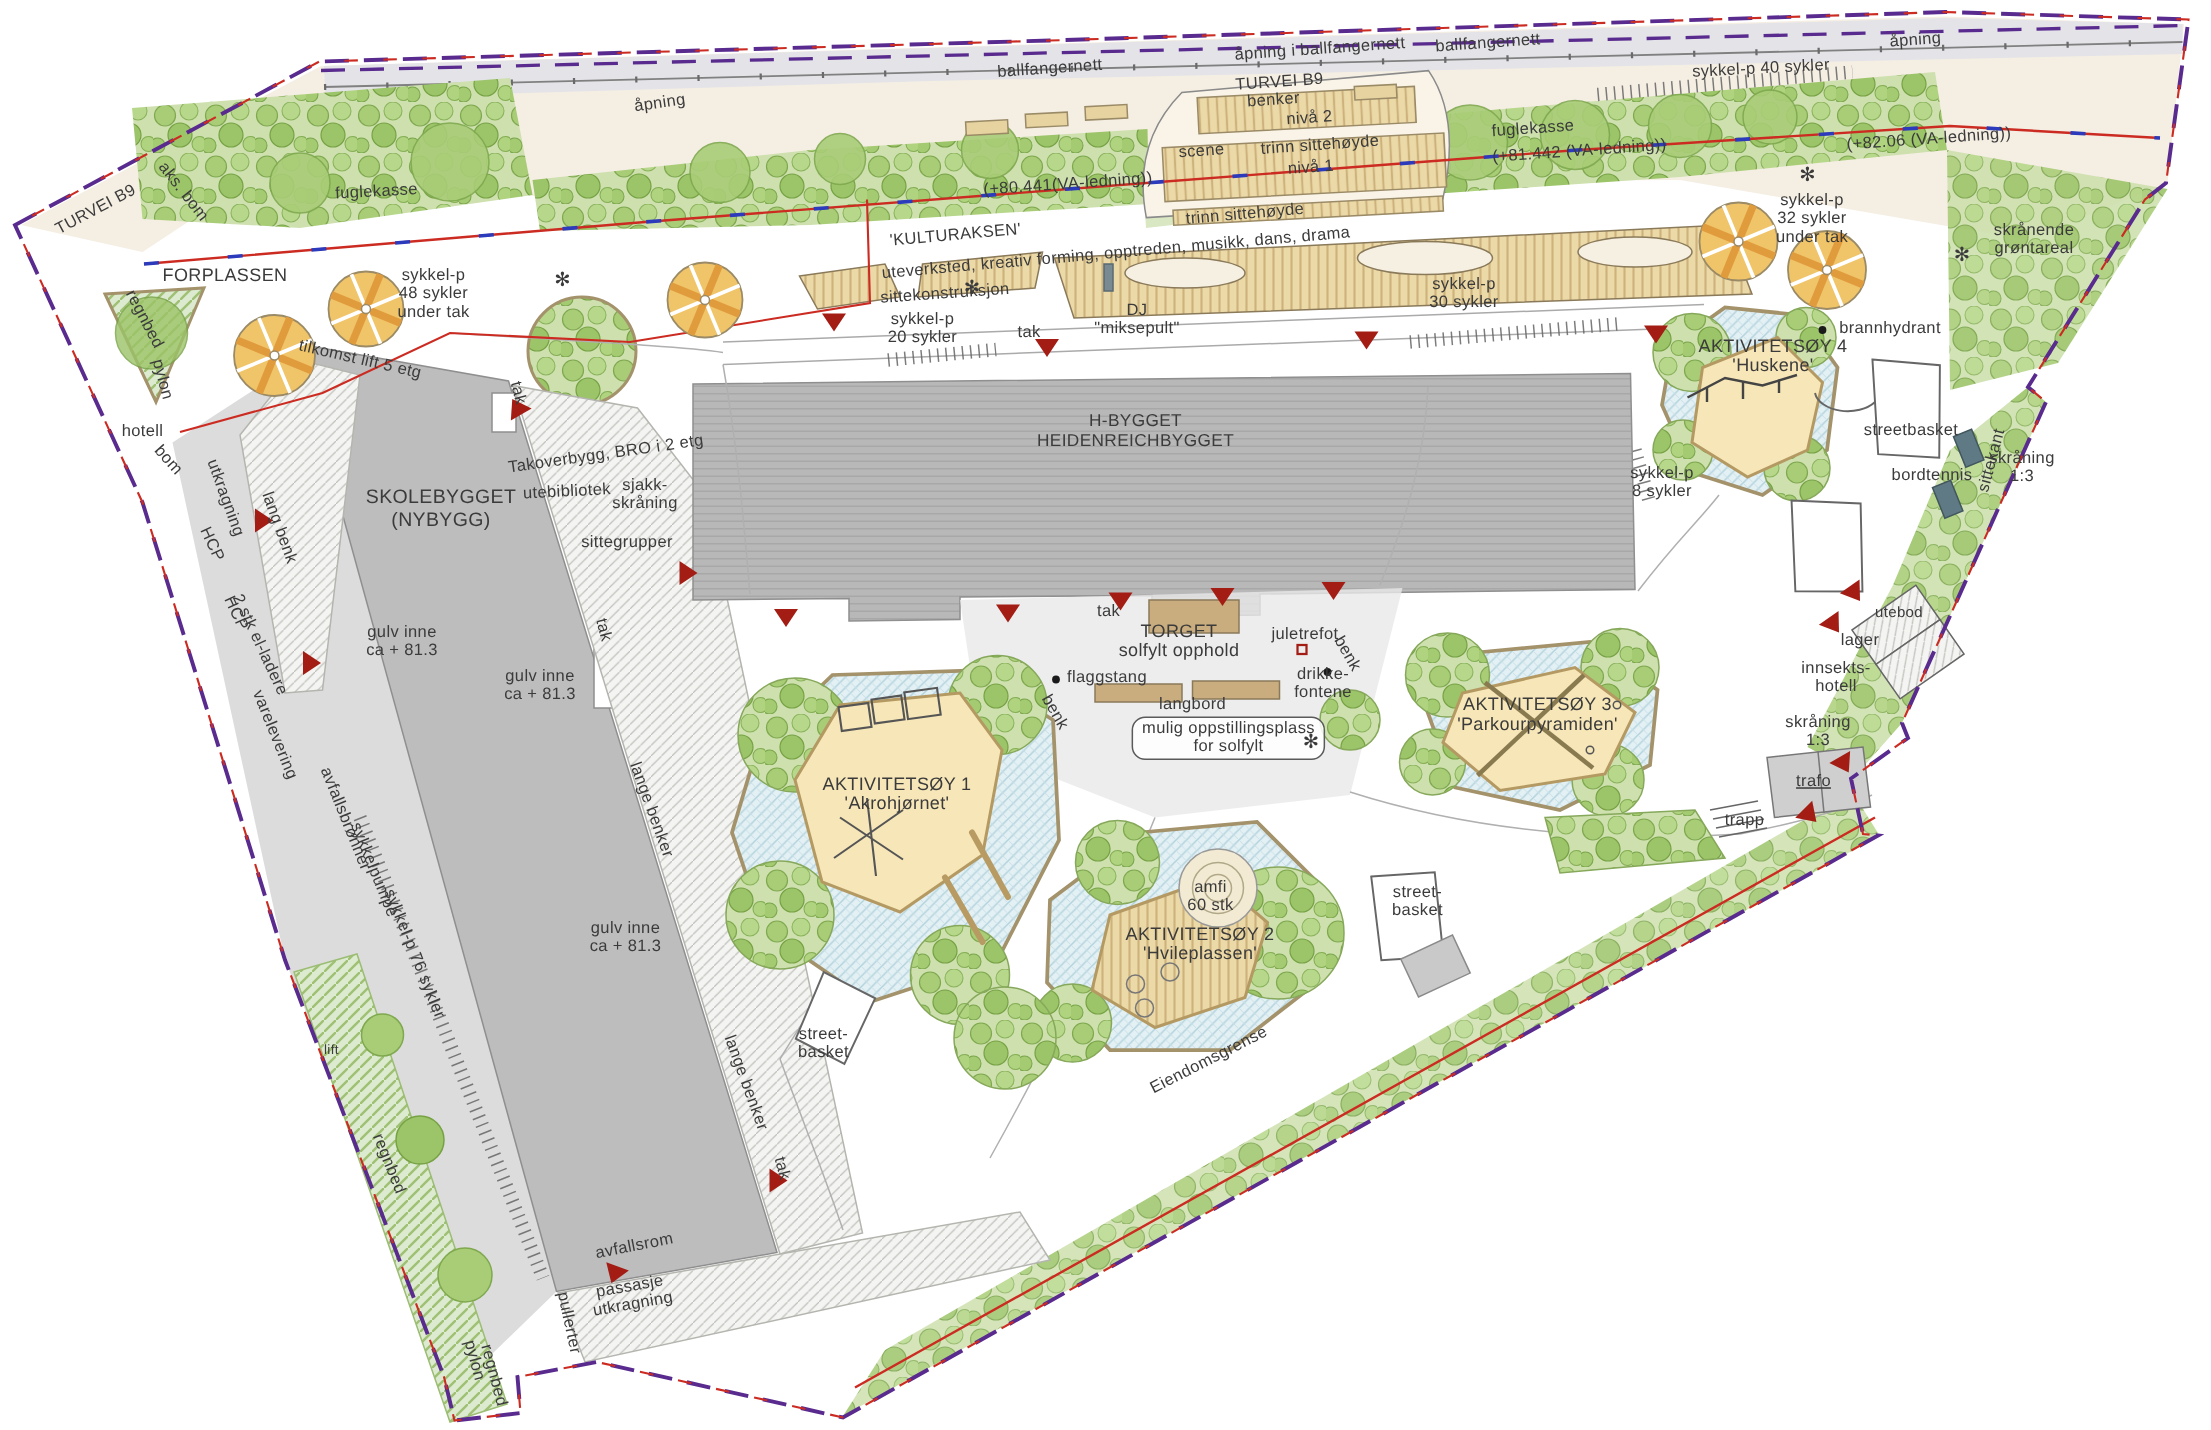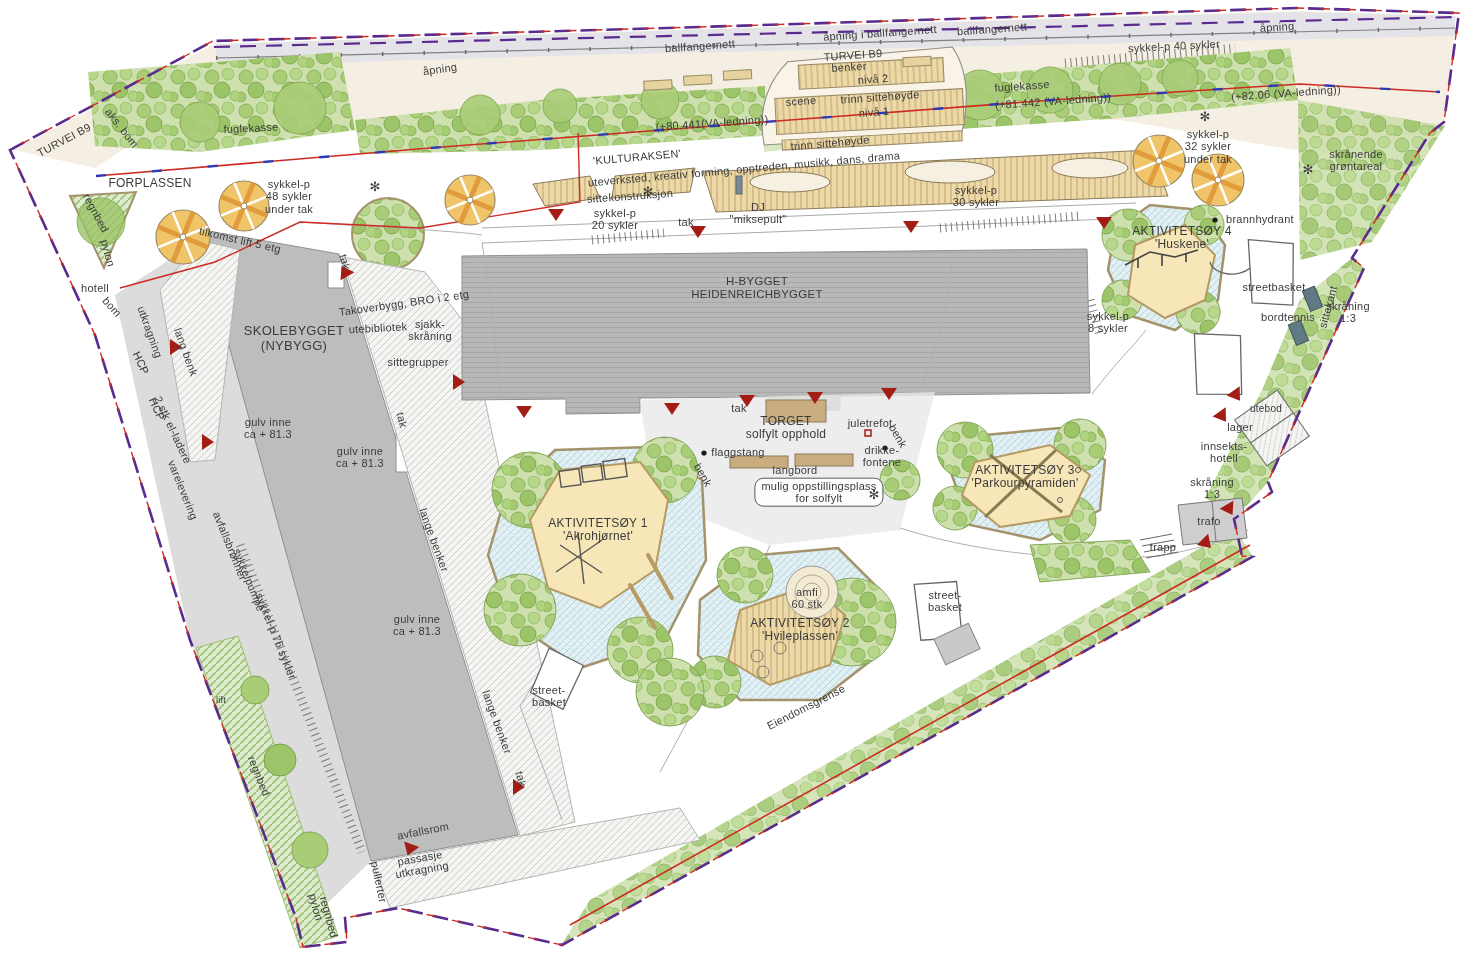--- a/index.html
+++ b/index.html
@@ -454,21 +454,21 @@
 60 stk</div>
       <div class="map-label" style="left: 800px; top: 630px; font-size: 12px; transform: translate(-50%, -50%) rotate(0deg);">AKTIVITETSØY 2
 'Hvileplassen'</div>
       <div class="map-label" style="left: 945px; top: 601px; font-size: 11px; transform: translate(-50%, -50%) rotate(0deg);">street-
 basket</div>
       <div class="map-label" style="left: 549px; top: 696px; font-size: 11px; transform: translate(-50%, -50%) rotate(0deg);">street-
 basket</div>
       <div class="map-label" style="left: 521px; top: 779px; font-size: 11px; transform: translate(-50%, -50%) rotate(75deg);">tak</div>
       <div class="map-label" style="left: 806px; top: 707px; font-size: 11px; transform: translate(-50%, -50%) rotate(-27deg);">Eiendomsgrense</div>
       <div class="map-label" style="left: 1163px; top: 547px; font-size: 11px; transform: translate(-50%, -50%) rotate(0deg);">trapp</div>
-      <div class="map-label" style="left: 1209px; top: 521px; font-size: 11px; transform: translate(-50%, -50%) rotate(0deg);">trafo</div>
+      <div class="map-label" style="left: 1209px; top: 521px; font-size: 11px; transform: translate(-50%, -50%) rotate(0deg); text-decoration: underline;">trafo</div>
       <div class="map-label" style="left: 1212px; top: 488px; font-size: 11px; transform: translate(-50%, -50%) rotate(0deg);">skråning
 1:3</div>
       <div class="map-label" style="left: 1224px; top: 452px; font-size: 11px; transform: translate(-50%, -50%) rotate(0deg);">innsekts-
 hotell</div>
       <div class="map-label" style="left: 1240px; top: 427px; font-size: 11px; transform: translate(-50%, -50%) rotate(0deg);">lager</div>
       <div class="map-label" style="left: 1254px; top: 409px; font-size: 10px; transform: translate(-50%, -50%) rotate(0deg); margin-left: 12px;">utebod</div>
       <div class="map-label" style="left: 375px; top: 187px; font-size: 13px; transform: translate(-50%, -50%) rotate(0deg);">✻</div>
       <div class="map-label" style="left: 648px; top: 192px; font-size: 13px; transform: translate(-50%, -50%) rotate(0deg);">✻</div>
       <div class="map-label" style="left: 1205px; top: 117px; font-size: 13px; transform: translate(-50%, -50%) rotate(0deg);">✻</div>
       <div class="map-label" style="left: 1308px; top: 170px; font-size: 13px; transform: translate(-50%, -50%) rotate(0deg);">✻</div>

